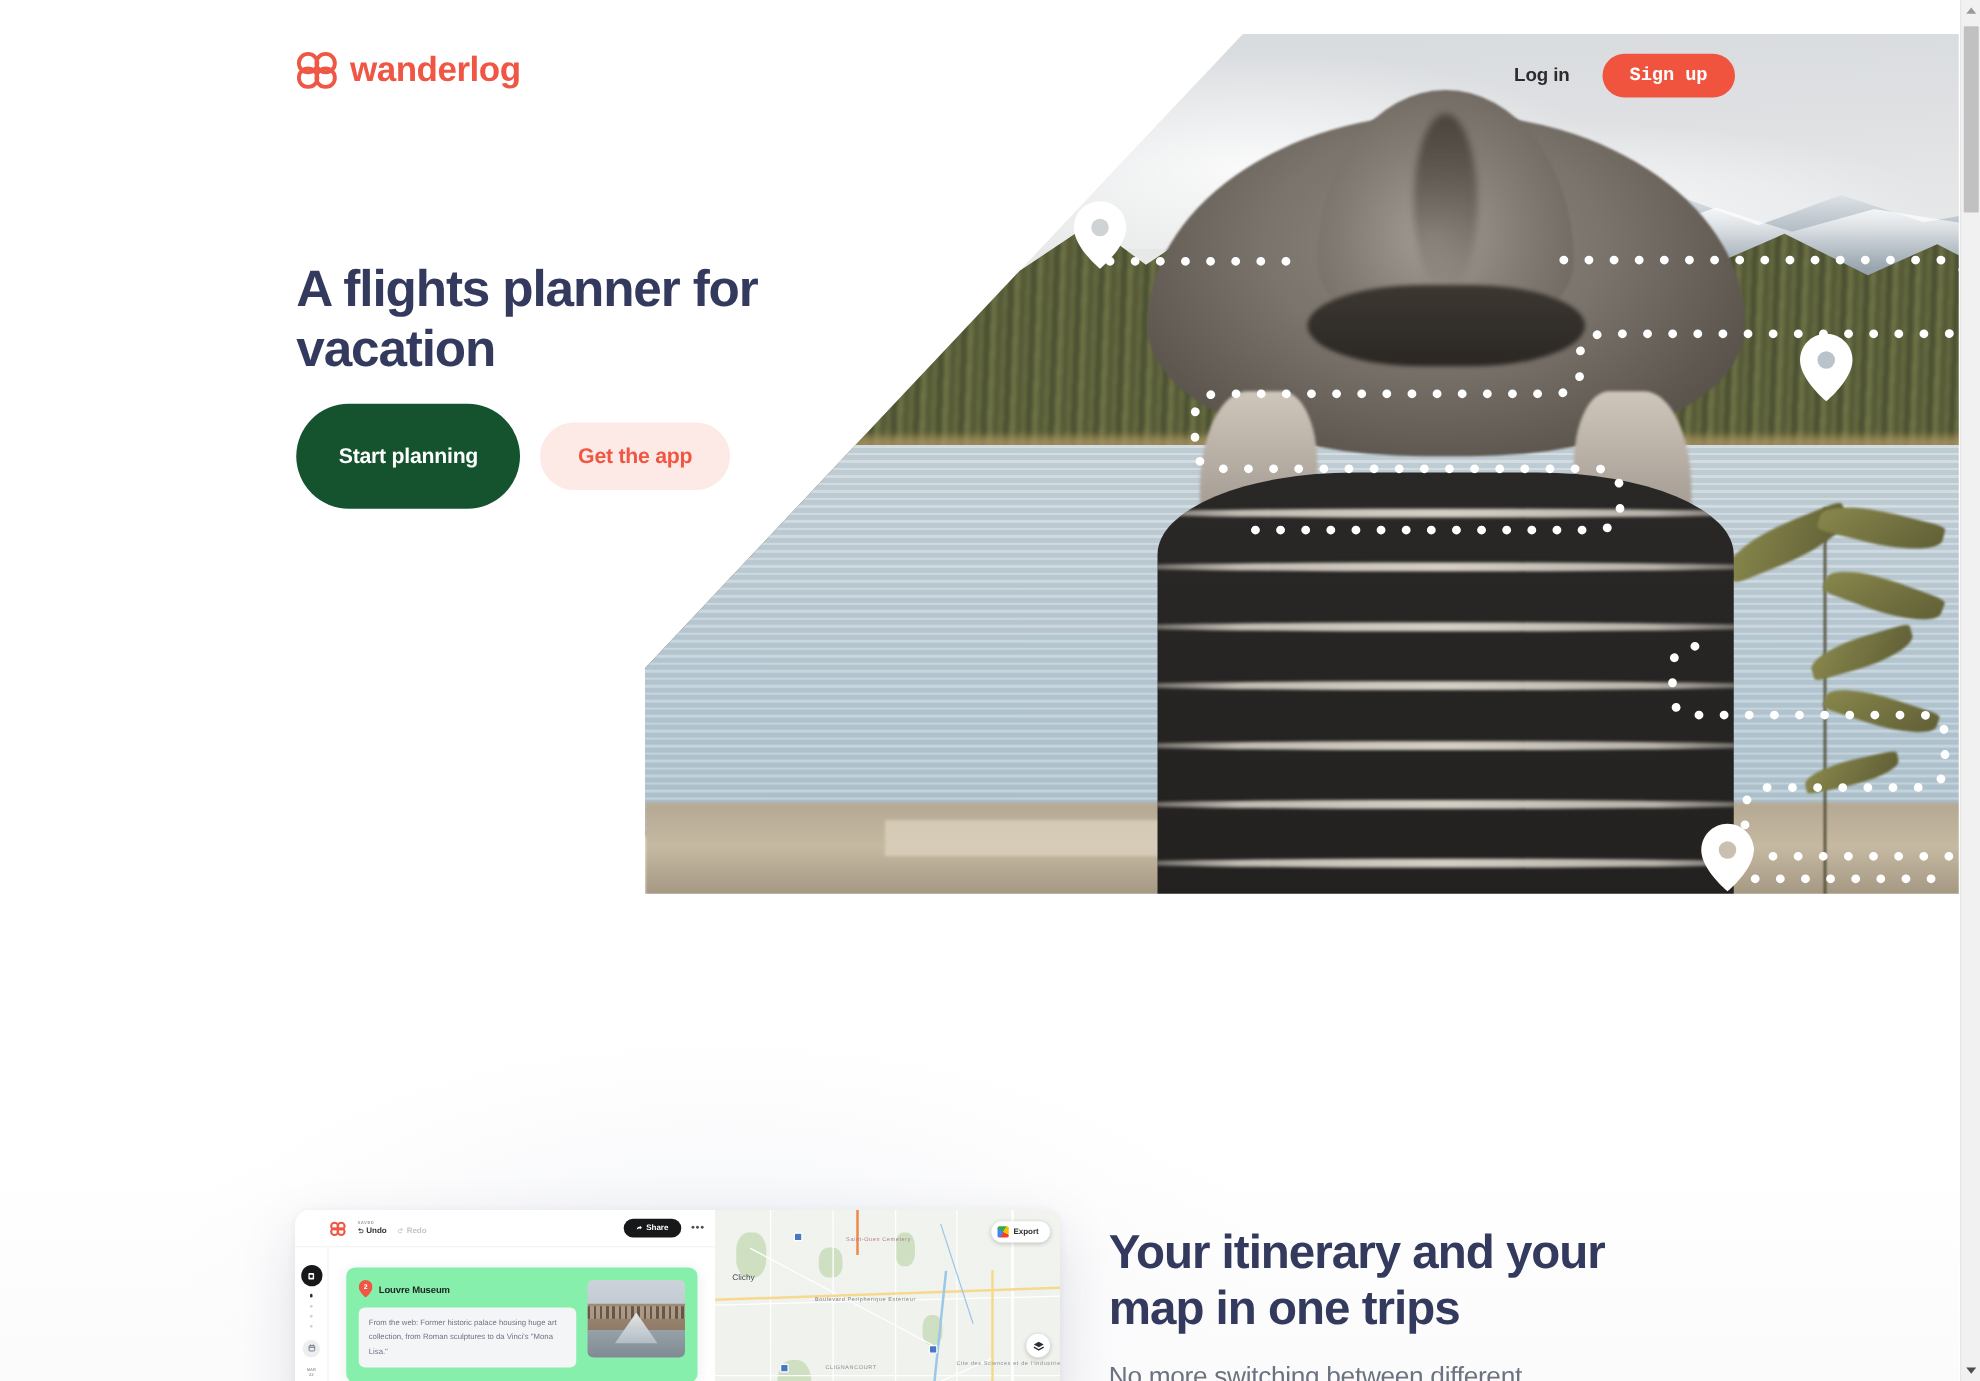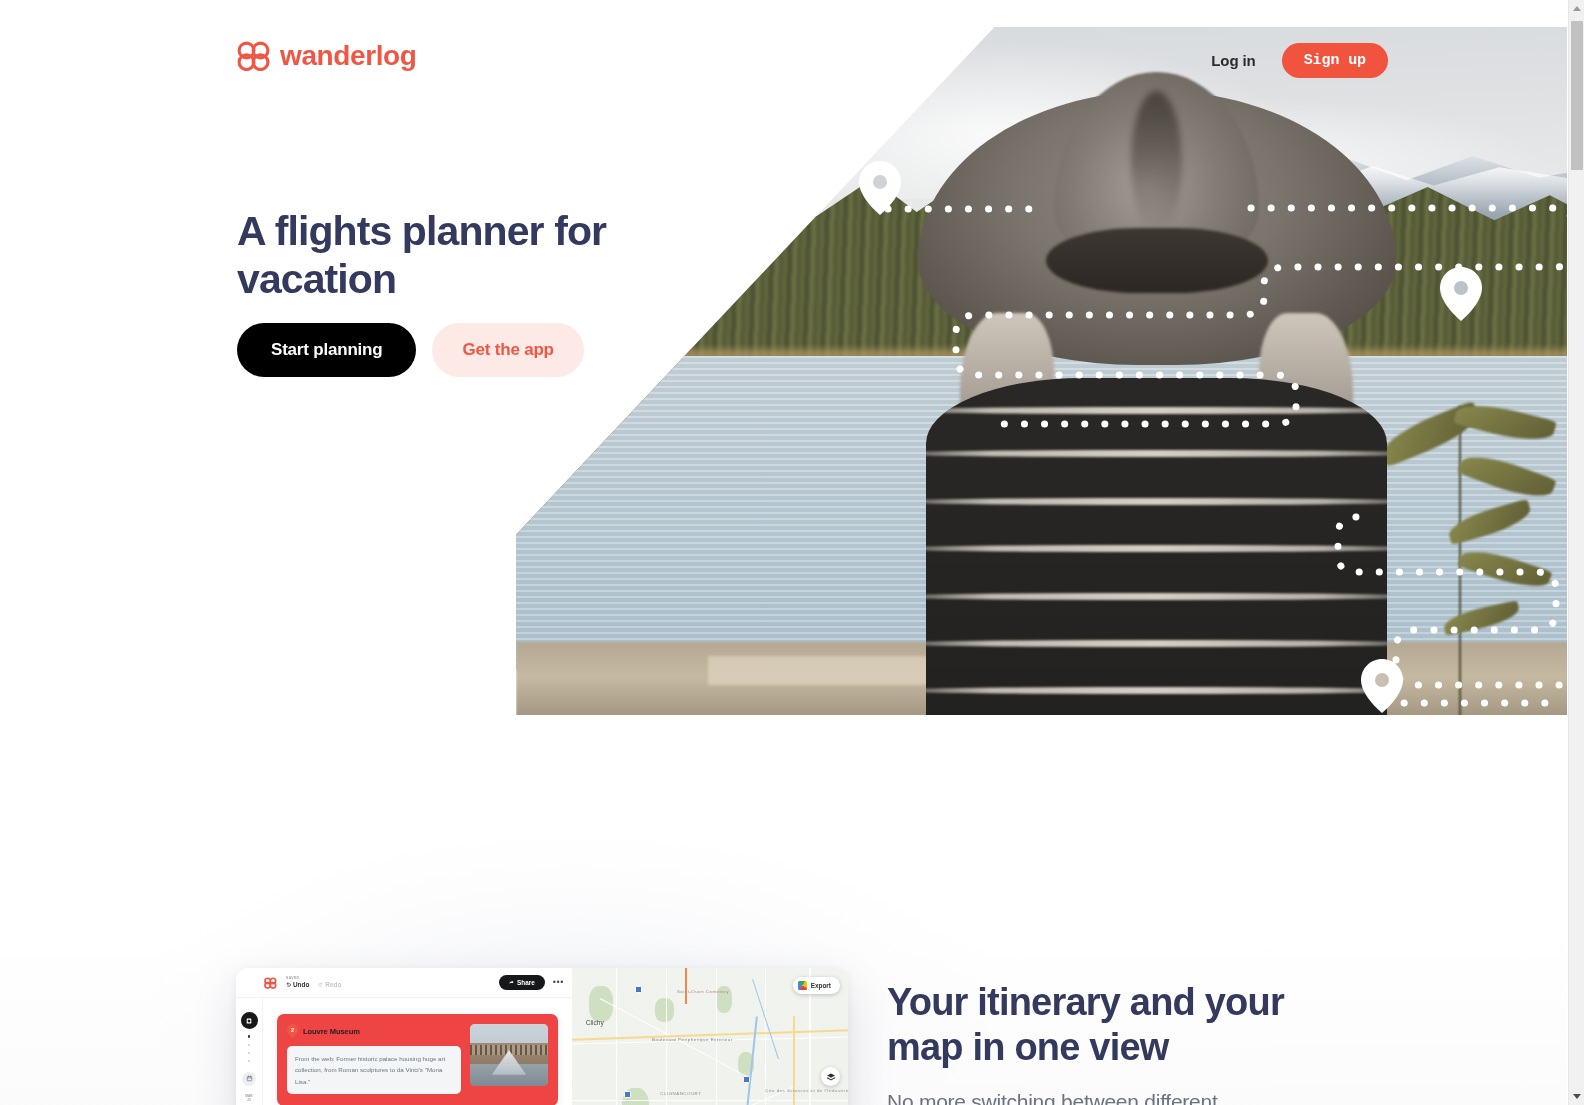--- a/index.html
+++ b/index.html
@@ -274,27 +274,27 @@
   .hero-sub {
     font-size: 23px;
     line-height: 1.45;
     color: #6b7280;
     letter-spacing: -0.3px;
     font-weight: 400;
     margin-bottom: 42px;
   }
   .cta-row { display: flex; align-items: center; gap: 16px; }
   .btn-primary {
-    background: #000000;
+    background: #14532d;
     color: #fff;
     border: none;
     border-radius: 999px;
     font-size: 17px;
     font-weight: 700;
-    padding: 17px 34px;
+    padding: 32px 34px;
     cursor: pointer;
     font-family: "Liberation Sans", sans-serif;
     letter-spacing: -0.2px;
     text-align: center;
   }
   .btn-soft {
     background: #fdeae6;
     color: #ef5744;
     border: none;
     border-radius: 999px;
@@ -392,21 +392,21 @@
   .rail-date { font-size: 3.2px; color: #9aa0a6; text-align: center; line-height: 1.25; margin-top: 2px; font-weight: 700; }
 
   .mock-content {
     position: absolute;
     left: 27px; top: 30px;
     width: 309px; height: 270px;
     background: #ffffff;
     padding: 16px 14px 0 14px;
   }
   .mock-card {
-    background: #ef4444;
+    background: #86efac;
     border-radius: 7px;
     box-shadow: 0 2px 10px rgba(36,42,64,0.09);
     padding: 10px 10px 12px 10px;
     display: flex;
     gap: 9px;
   }
   .mock-card-main { flex: 1; min-width: 0; }
   .mock-place-row { display: flex; align-items: center; gap: 5px; margin-bottom: 8px; }
   .mock-pin { width: 11px; height: 14px; flex: none; }
   .mock-place-name { font-size: 7.6px; font-weight: 700; color: #1f2024; letter-spacing: -0.1px; }
@@ -809,21 +809,21 @@
               <path d="M1.5 8 L7 11 L12.5 8" fill="none" stroke="#2f3033" stroke-width="1.5" stroke-linejoin="round"></path>
             </svg>
           </div>
 
         </div>
       </div>
 
       <div class="sec2-copy">
         <h2 class="sec2-title">
           <span>Your itinerary and your</span><br>
-          <span>map in one view</span>
+          <span>map in one trips</span>
         </h2>
         <p class="sec2-sub">No more switching between different</p>
       </div>
     </section>
   </div>
 
   <div class="page-edge"></div>
 
   <div class="scrollbar">
     <div class="sb-arrow-up">

